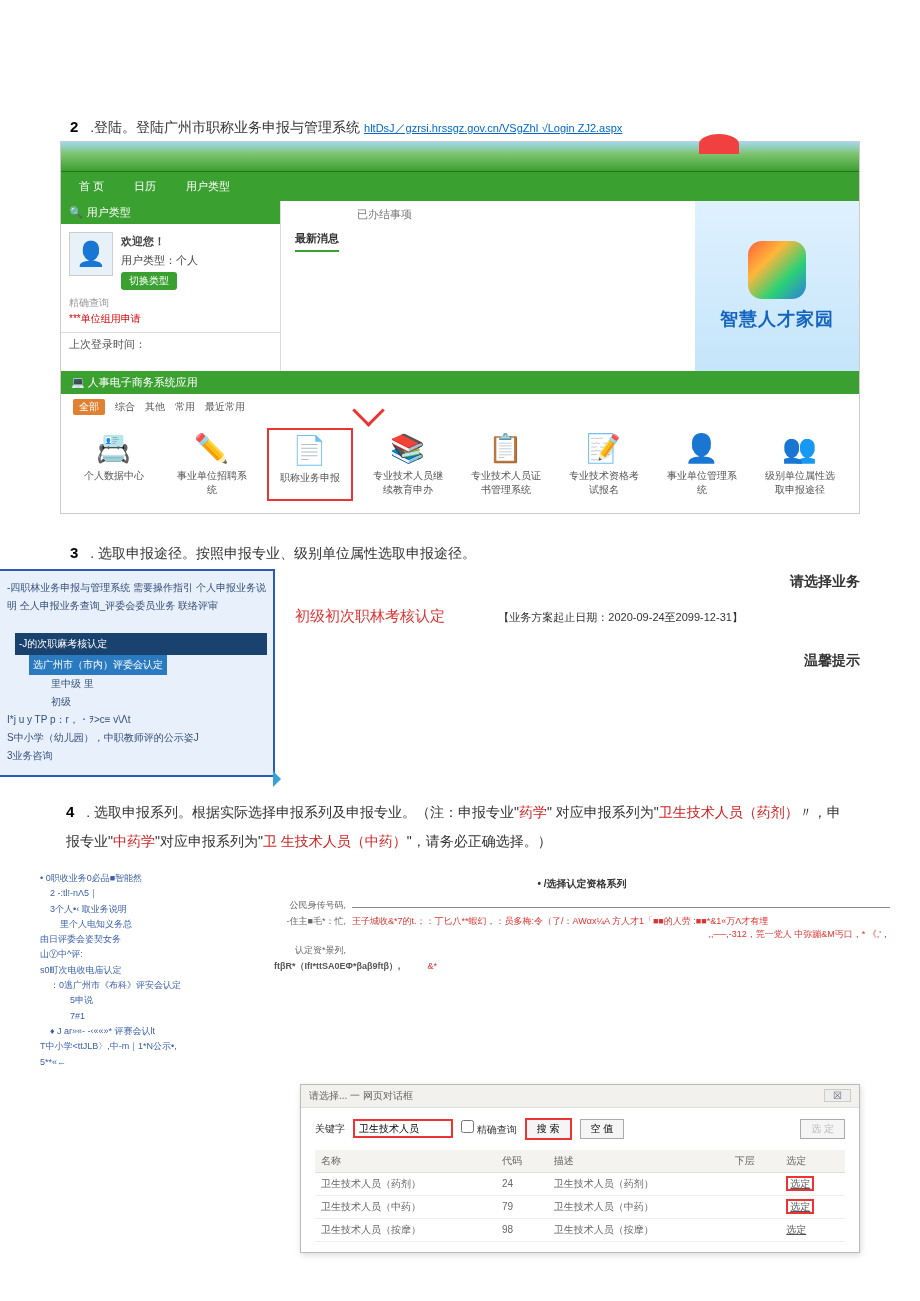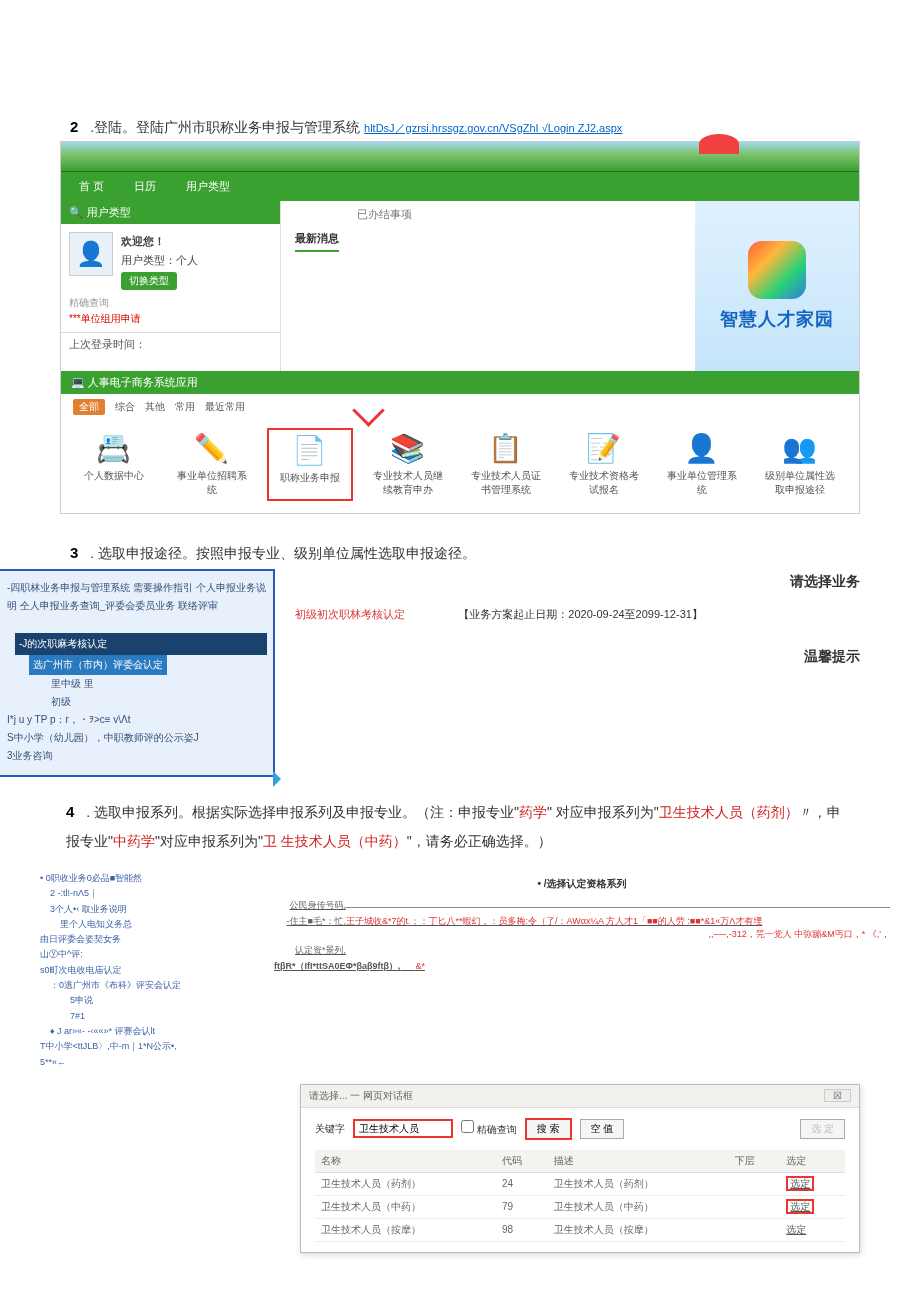--- a/index.html
+++ b/index.html
@@ -59,39 +59,39 @@
     
     .s3-wrap { display: flex; margin: 6px 0 20px -65px; gap: 20px; }
     .s3-tree { width: 280px; background: #e8f0fb; color: #344f7a; font-size: 10px; padding: 8px 6px 10px 10px; border: 2px solid #2a5bb8; line-height: 1.8; position: relative; }
     .s3-tree::after { content:""; position:absolute; right:-8px; top:200px; width:0; height:0; border-top:8px solid transparent; border-bottom:8px solid transparent; border-left:8px solid #36a0d8; }
     .s3-tree .sel { background: #2a7abf; color: #fff; padding: 1px 4px; display: inline-block; }
     .s3-tree .sub { padding-left: 22px; }
     .s3-tree .hi-dark { background: #19426e; color:#fff; display:block; padding:2px 4px; margin-left:8px; }
     
     .s3-main { flex: 1; font-size: 12px; padding-top: 4px; }
     .s3-main h4 { text-align: right; font-weight: bold; font-size: 14px; margin-bottom: 16px; color:#333; }
-    .s3-red { color: #d33; font-size: 11px; display: inline-block; margin-right: 50px; }
+    .s3-red { color: #d33; font-size: 15px; display: inline-block; margin-right: 50px; }
     .s3-sched { font-size: 11px; color: #333; }
     .s3-main .tip-title { text-align: right; font-weight: bold; font-size: 14px; margin: 26px 0 14px; }
     .s3-main .tip-body { font-size: 12.5px; color: #222; }
 
     
     .step4-para { font-size: 14px; line-height: 2.0; margin: 8px 6px; }
     .step4-para .red { color: #d02020; }
     
     .s4-wrap { display: flex; margin: 16px -30px 10px -30px; gap: 24px; }
     .s4-tree { width: 220px; color: #3a5fa8; font-size: 9px; line-height: 1.7; padding-left: 10px; }
     .s4-tree .lv0 { padding-left: 0; }
     .s4-tree .lv1 { padding-left: 10px; }
     .s4-tree .lv2 { padding-left: 20px; }
     .s4-tree .lv3 { padding-left: 30px; }
     
     .s4-form { flex: 1; font-size: 9px; color: #555; padding-top: 6px; }
     .s4-form-title { color: #333; font-size: 10px; margin-bottom: 8px; font-weight: bold; text-align:center;}
-    .s4-row { display: flex; margin: 3px 0; align-items: baseline; text-decoration: underline; }
+    .s4-row { display: flex; margin: 3px 0; gap: 6px; align-items: baseline; }
     .s4-label { width: 72px; text-align: right; color: #666; }
     .s4-val { flex: 1; }
     .s4-red { color: #d33; }
     .underline { border-bottom: 1px solid #888; display: inline-block; min-width: 80px; }
 
     
     .dlg { border: 1px solid #bbb; margin: 14px 0 0 240px; background: #fff; box-shadow: 1px 2px 6px rgba(0,0,0,.15); font-size: 10px; }
     .dlg-title { background: #f2f1ed; padding: 4px 8px; color: #666; border-bottom: 1px solid #ddd; display: flex; justify-content: space-between; align-items: center; }
     .dlg-close { background:#eee; border:1px solid #ccc; padding: 0 8px; font-size: 10px; color:#666;}
     .dlg-body { padding: 10px 14px; }

